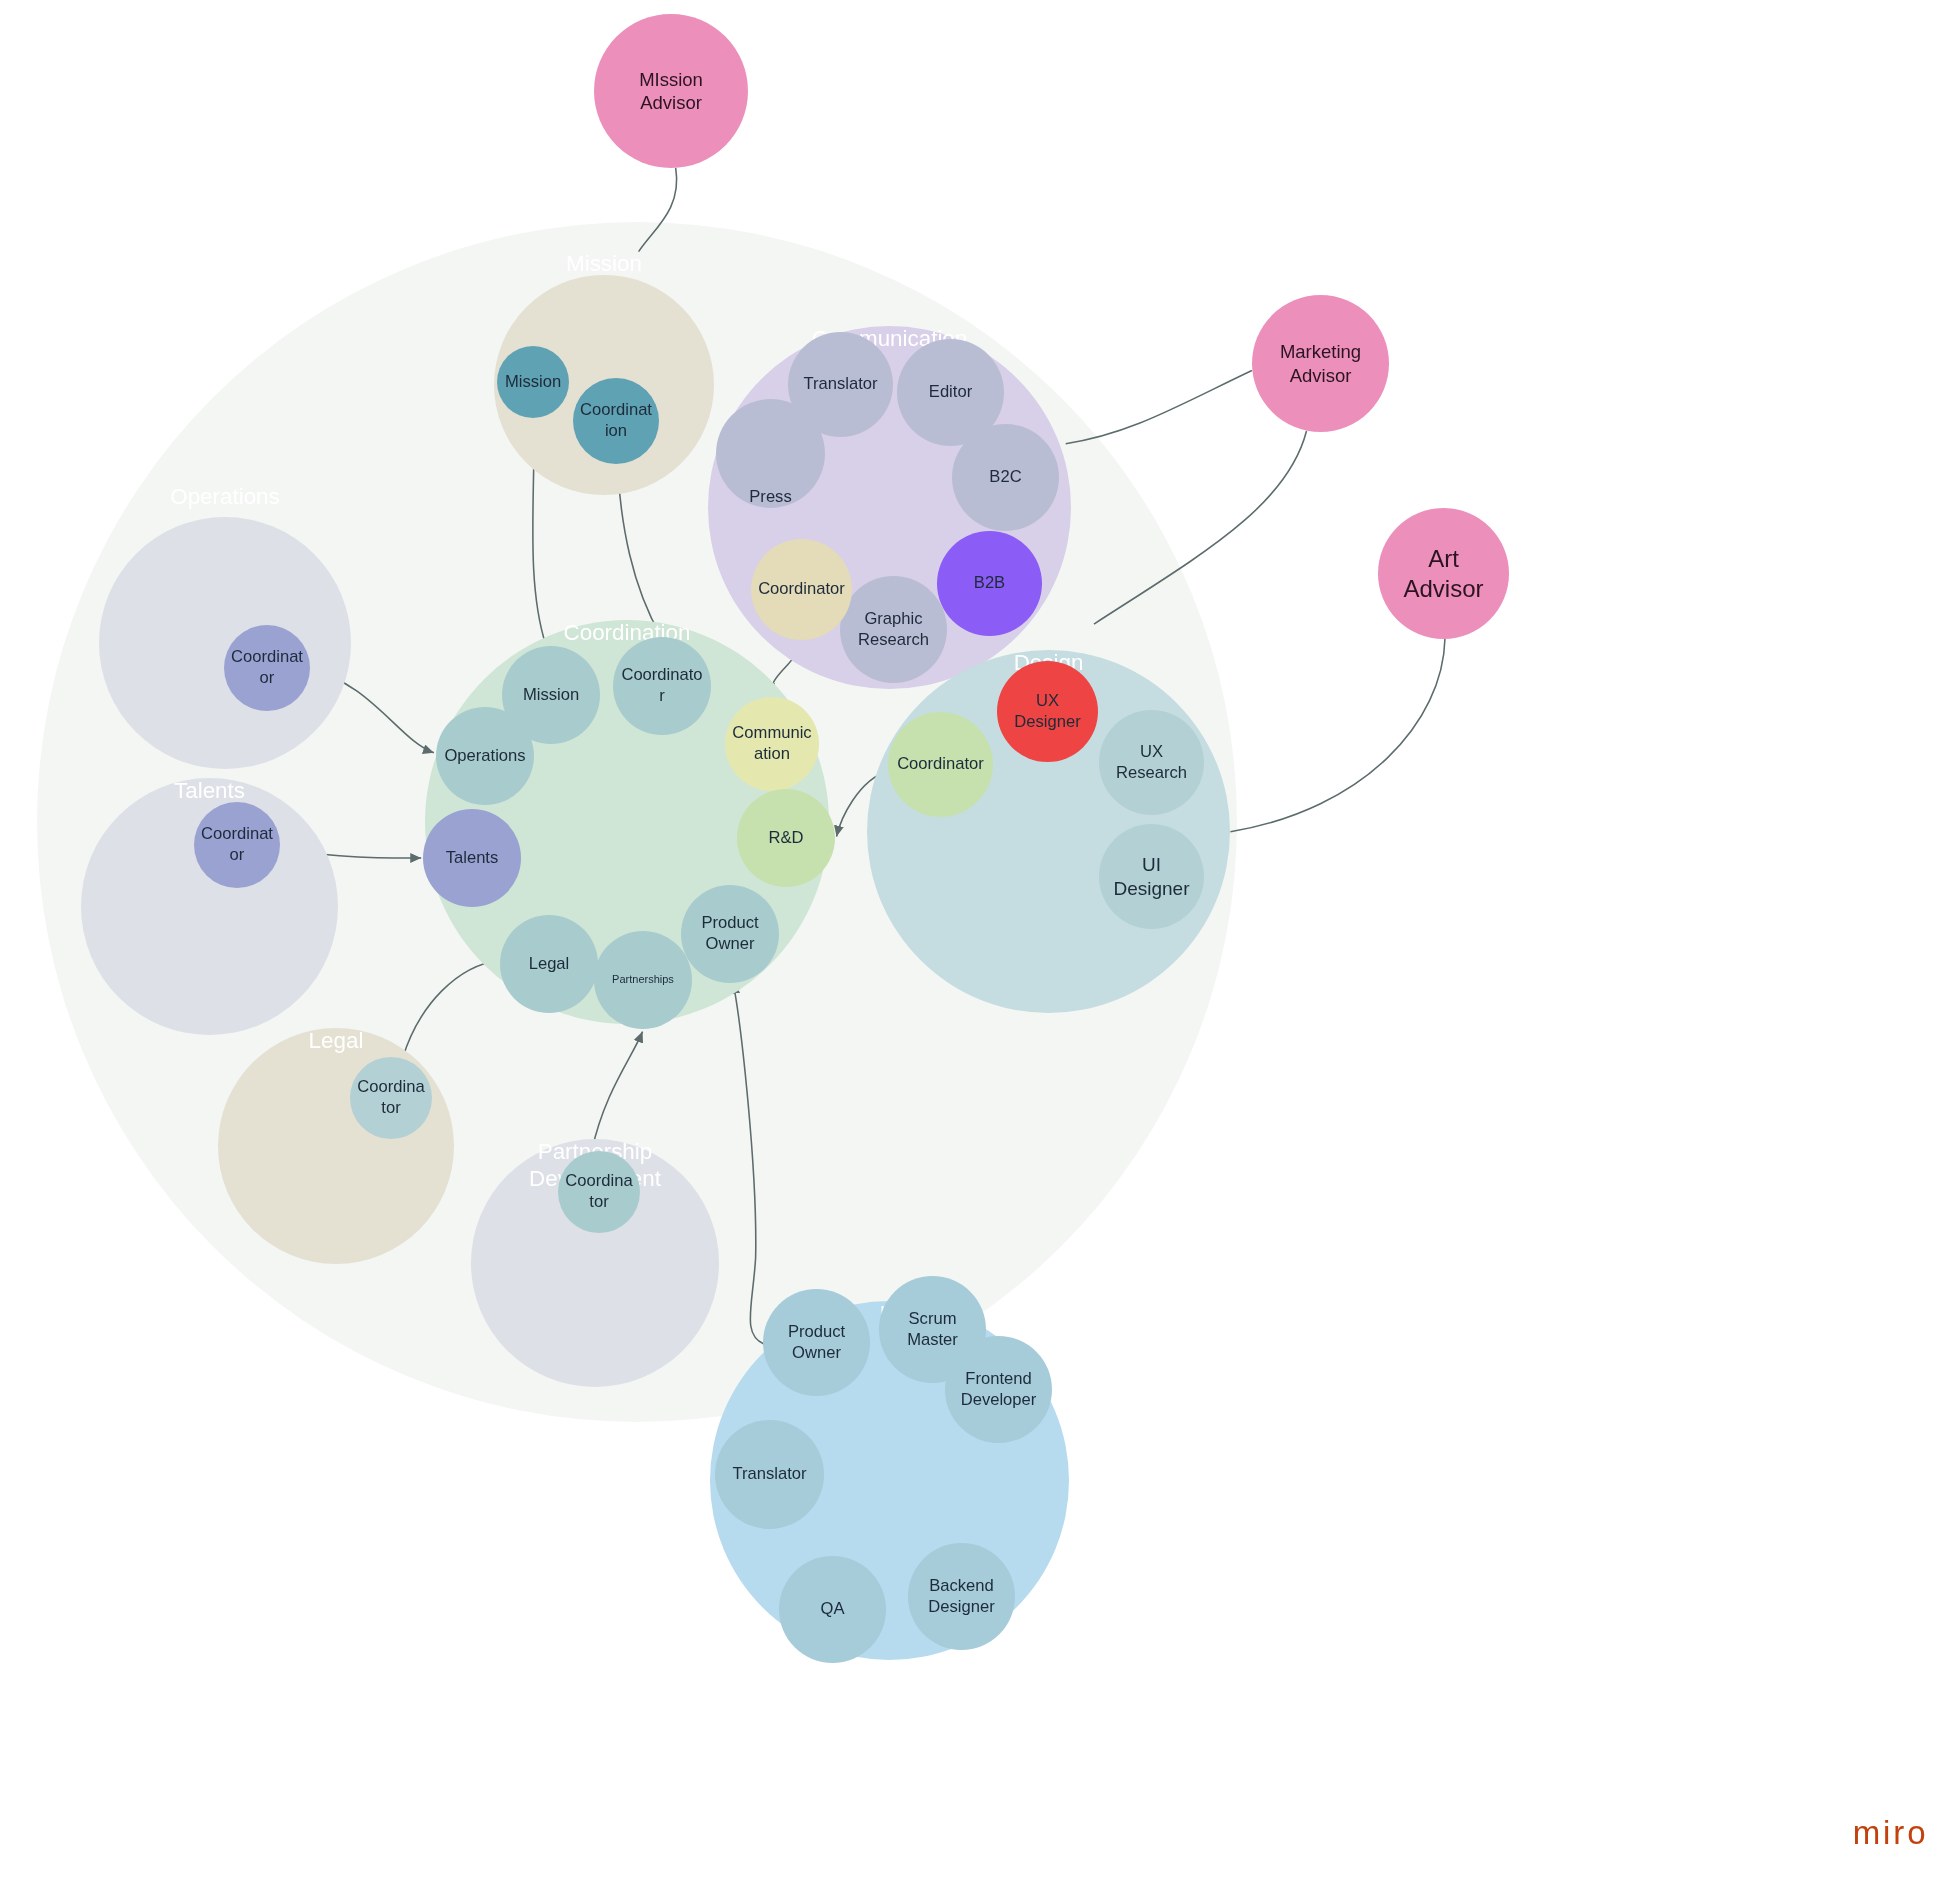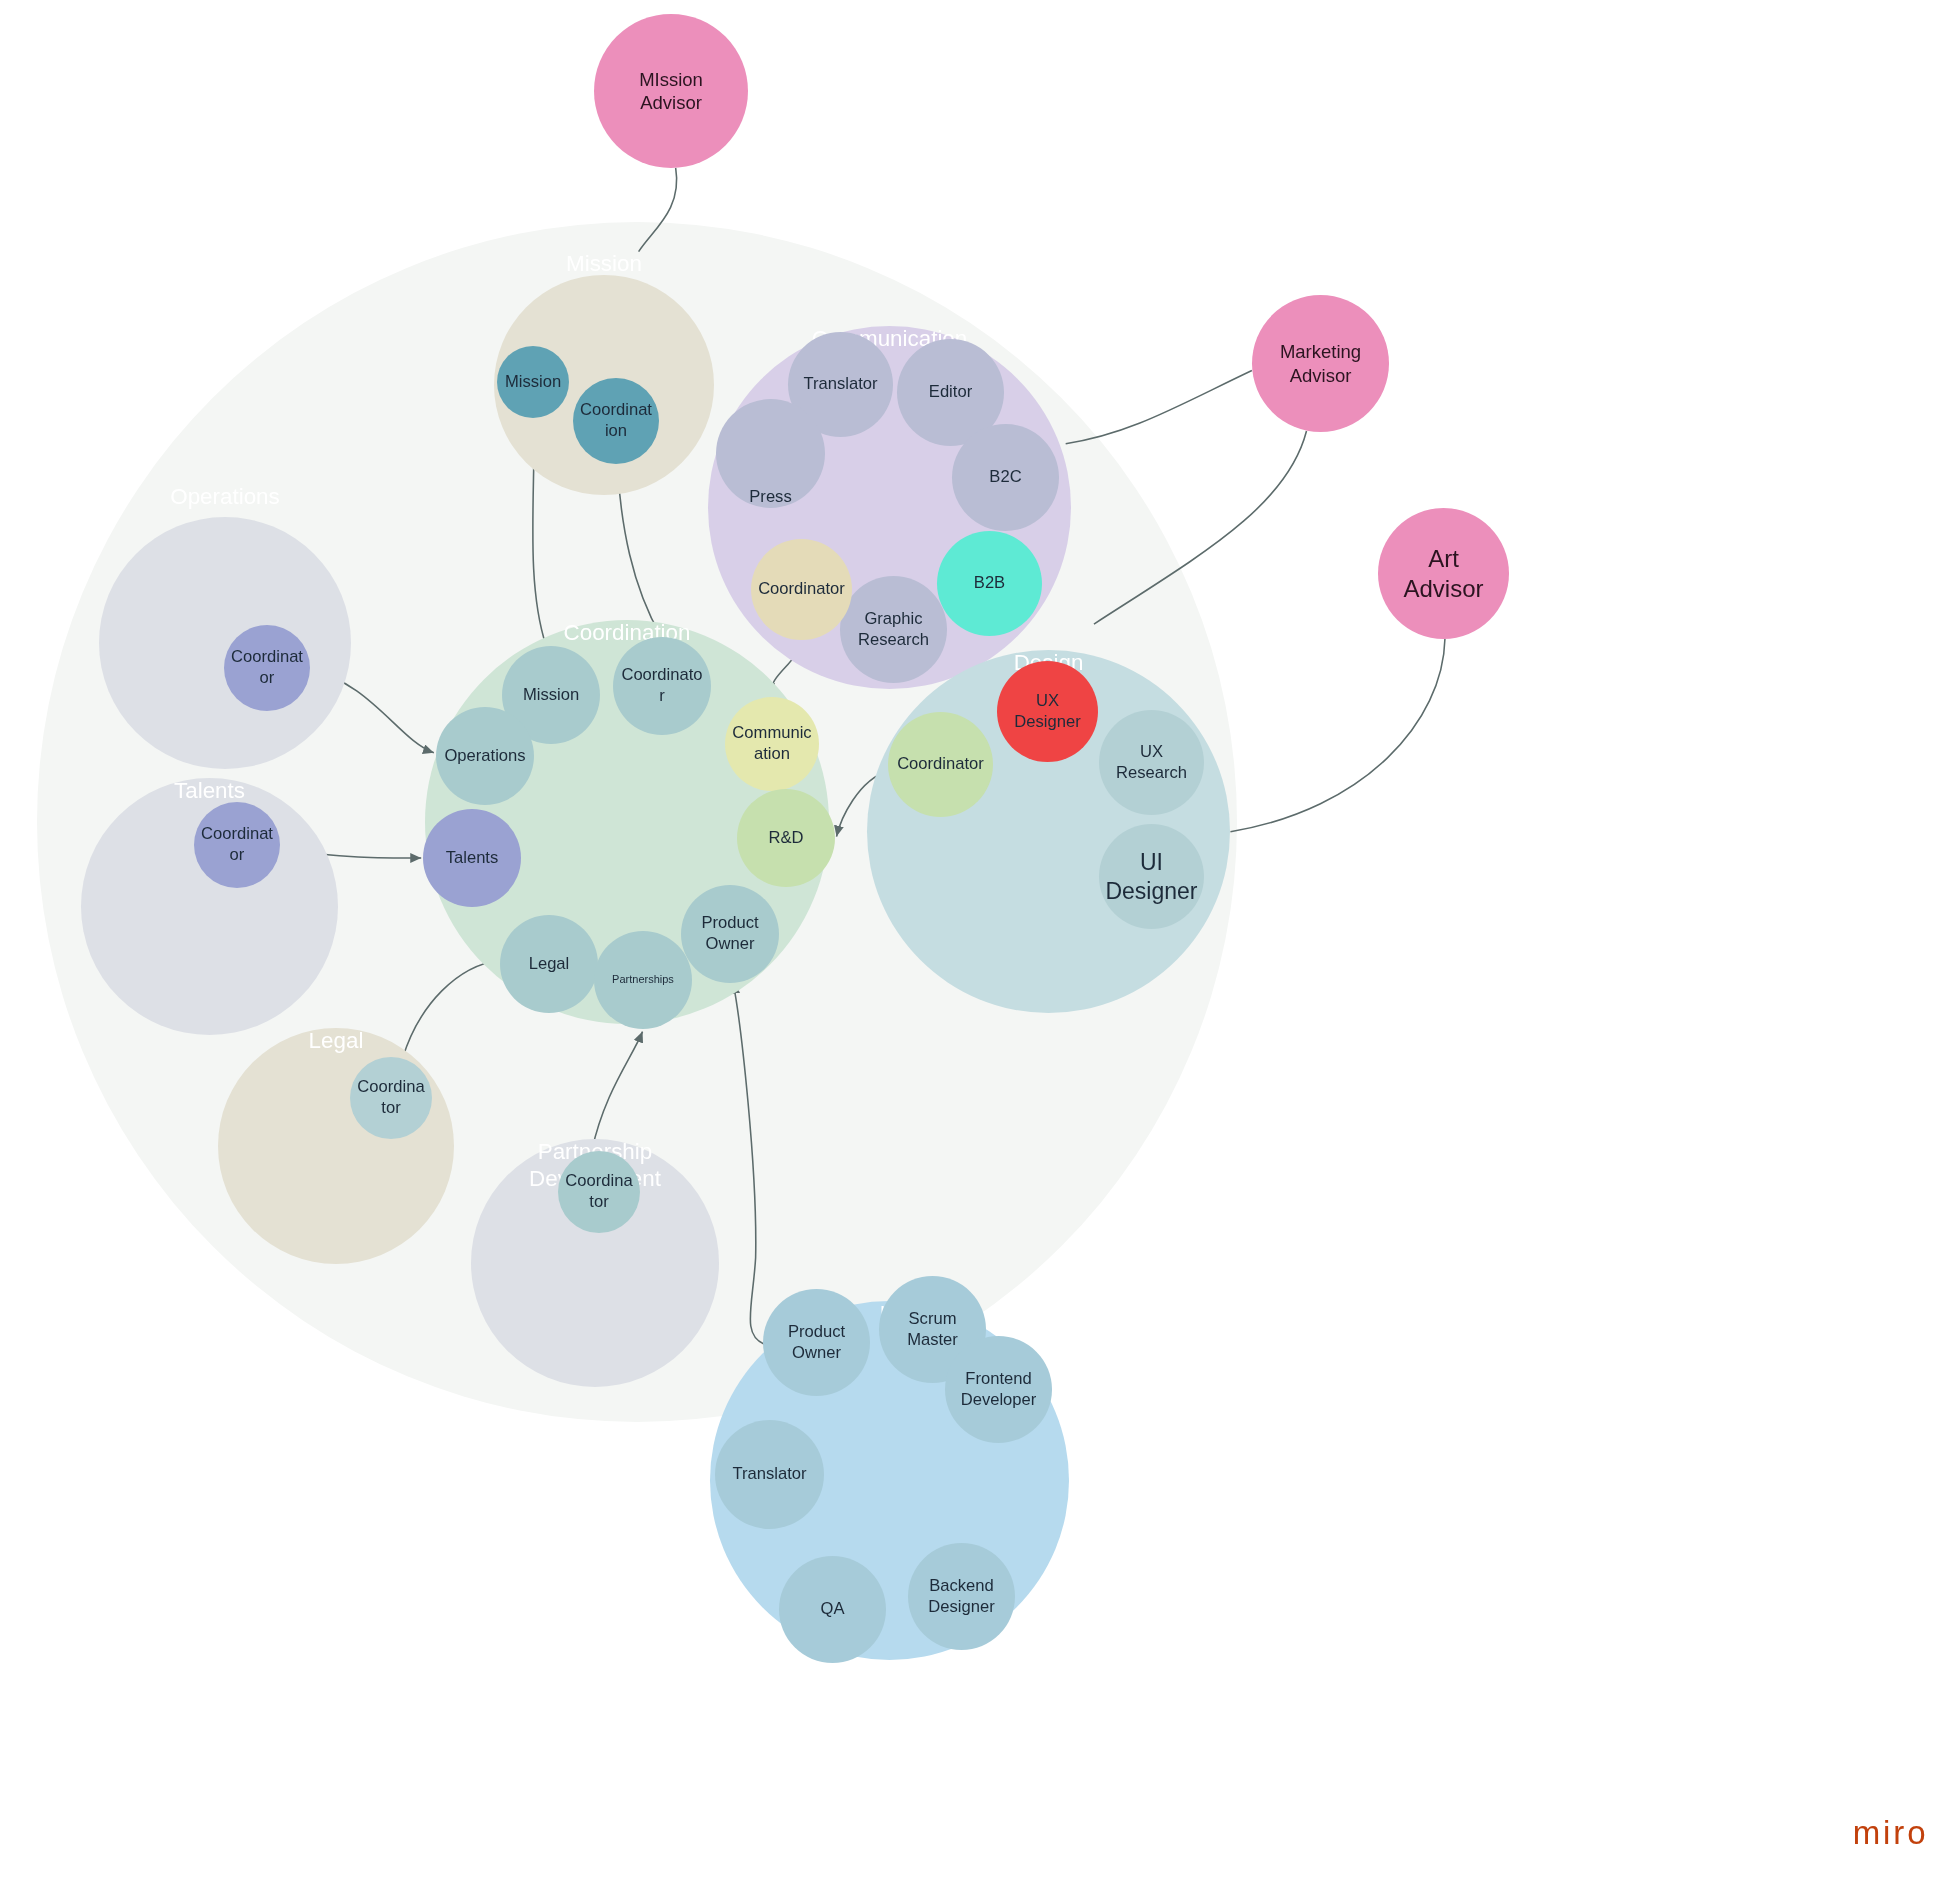--- a/index.html
+++ b/index.html
@@ -108,21 +108,21 @@
       </div>
       <div class="bubble" style="left: 897px; top: 339px; width: 107px; height: 107px; background: rgb(185, 189, 212);">
         <span class="node-label" style="font-size: 16.6px;">Editor</span>
       </div>
       <div class="bubble" style="left: 716px; top: 399px; width: 109px; height: 109px; background: rgb(185, 189, 212); align-items: flex-end;">
         <span class="node-label" style="font-size: 16.6px;">Press</span>
       </div>
       <div class="bubble" style="left: 952px; top: 424px; width: 107px; height: 107px; background: rgb(185, 189, 212);">
         <span class="node-label" style="font-size: 16.6px;">B2C</span>
       </div>
-      <div class="bubble" style="left: 937px; top: 531px; width: 105px; height: 105px; background: #5eead4;">
+      <div class="bubble" style="left: 937px; top: 531px; width: 105px; height: 105px; background: #8b5cf6;">
         <span class="node-label" style="font-size: 16.6px;">B2B</span>
       </div>
       <div class="bubble" style="left: 840px; top: 576px; width: 107px; height: 107px; background: rgb(185, 189, 212);">
         <span class="node-label" style="font-size: 16.6px;">Graphic Research</span>
       </div>
       <div class="bubble" style="left: 751px; top: 539px; width: 101px; height: 101px; background: rgb(228, 219, 184);">
         <span class="node-label" style="font-size: 16.6px;">Coordinator</span>
       </div>
       <div class="bubble" style="left: 425px; top: 620px; width: 404px; height: 404px; background: rgb(207, 229, 214);">
         <div class="cluster-label" style="left: 0px; top: 0px; width: 100%; font-size: 22.4px; transform: translateY(0px);">Coordination</div>
@@ -157,21 +157,21 @@
       <div class="bubble" style="left: 867px; top: 650px; width: 363px; height: 363px; background: rgb(197, 221, 225);">
         <div class="cluster-label" style="left: 0px; top: 0px; width: 100%; font-size: 22.4px; transform: translateY(0px);">Design</div>
       </div>
       <div class="bubble" style="left: 997px; top: 661px; width: 101px; height: 101px; background: #ef4444;">
         <span class="node-label" style="font-size: 16.6px;">UX Designer</span>
       </div>
       <div class="bubble" style="left: 1099px; top: 710px; width: 105px; height: 105px; background: rgb(179, 208, 212);">
         <span class="node-label" style="font-size: 16.6px;">UX Research</span>
       </div>
       <div class="bubble" style="left: 1099px; top: 824px; width: 105px; height: 105px; background: rgb(179, 208, 212);">
-        <span class="node-label" style="font-size: 23px;">UI Designer</span>
+        <span class="node-label" style="font-size: 19px;">UI Designer</span>
       </div>
       <div class="bubble" style="left: 888px; top: 712px; width: 105px; height: 105px; background: rgb(198, 224, 174);">
         <span class="node-label" style="font-size: 16.6px;">Coordinator</span>
       </div>
       <div class="bubble" style="left: 710px; top: 1301px; width: 359px; height: 359px; background: rgb(182, 218, 238);">
         <div class="cluster-label" style="left: 0px; top: 0px; width: 100%; font-size: 22.4px; transform: translateY(0px);">IT</div>
       </div>
       <div class="bubble" style="left: 763px; top: 1289px; width: 107px; height: 107px; background: rgb(166, 203, 217);">
         <span class="node-label" style="font-size: 16.6px;">Product Owner</span>
       </div>

